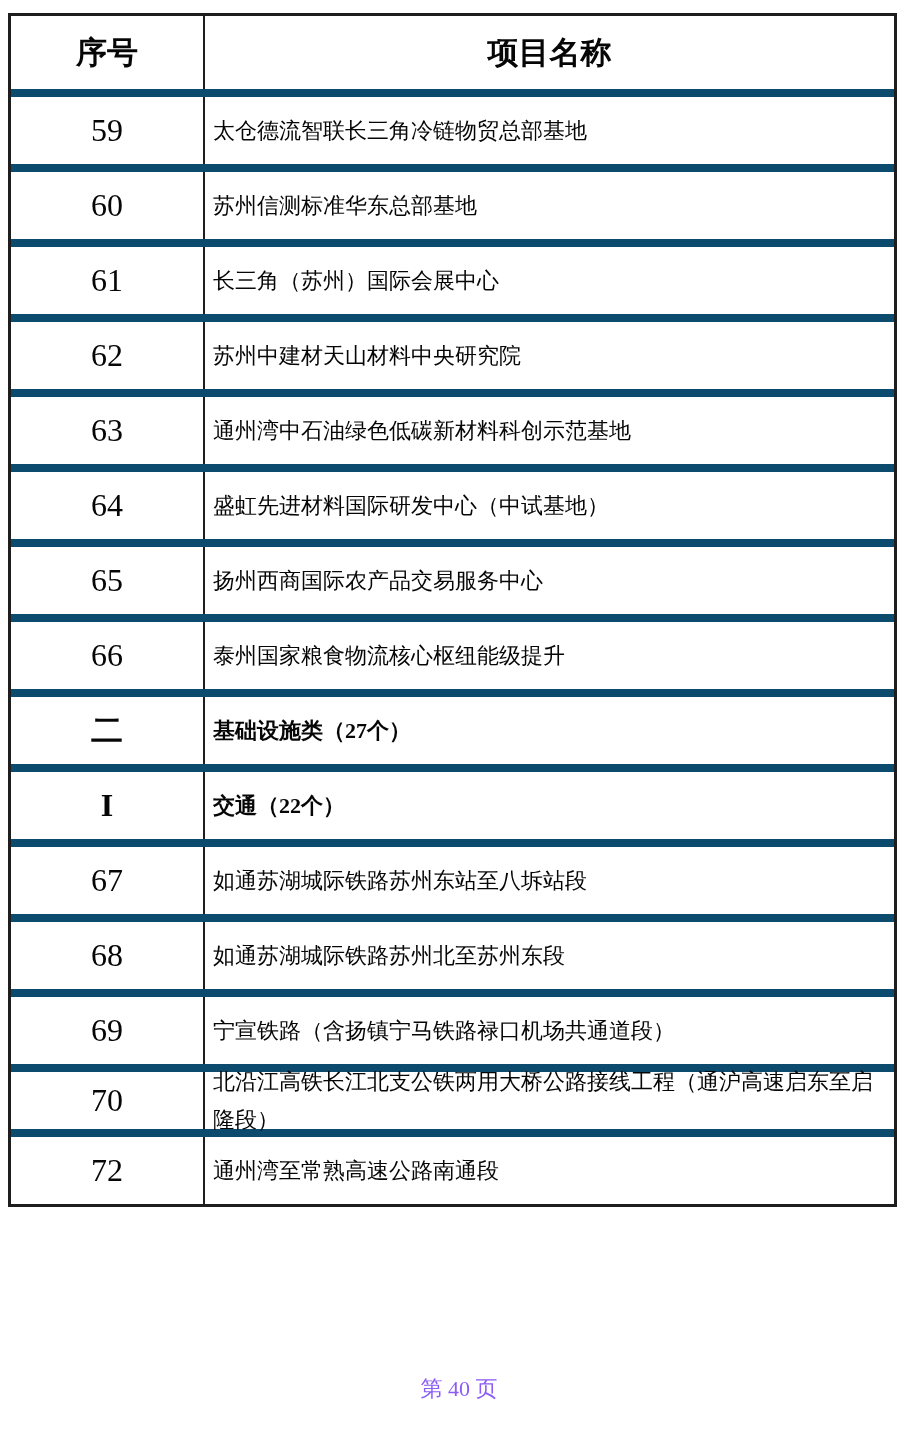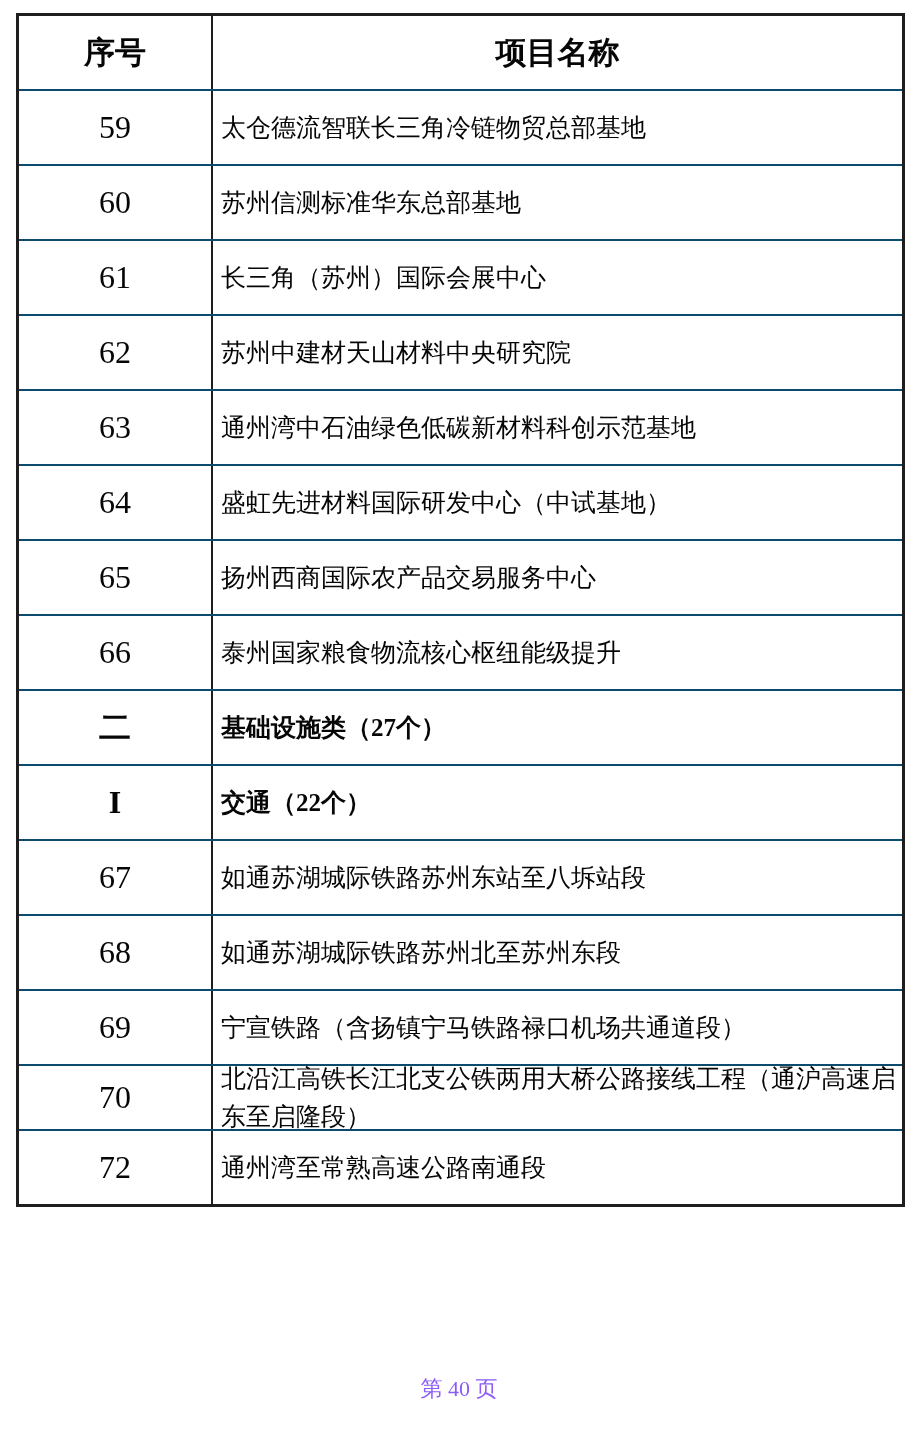--- a/index.html
+++ b/index.html
@@ -11,32 +11,32 @@
     position: relative;
     width: 918px;
     height: 1443px;
     background: #ffffff;
     color: #060606;
     font-family: "Liberation Serif", "DejaVu Serif", serif;
     overflow: hidden;
   }
   .doc-table {
     position: absolute;
-    left: 16px;
+    left: 8px;
     top: 13px;
     width: 889px;
     border: 3px solid #1e1e1e;
     box-sizing: border-box;
     background: #ffffff;
   }
   .t-row {
     display: flex;
     align-items: stretch;
     height: 75px;
-    border-top: 2px solid #0c4a6e;
+    border-top: 8px solid #0c4a6e;
     box-sizing: border-box;
   }
   .t-row.header {
     border-top: none;
     height: 73px;
   }
   .t-row.tall {
     height: 65px;
   }
   .cell-no {
@@ -47,21 +47,21 @@
     display: flex;
     align-items: center;
     justify-content: center;
     font-size: 32px;
   }
   .cell-name {
     flex: 1 1 auto;
     display: flex;
     align-items: center;
     padding: 0 6px 0 8px;
-    font-size: 25px;
+    font-size: 22px;
     line-height: 38px;
     box-sizing: border-box;
   }
   .t-row.header .cell-no,
   .t-row.header .cell-name {
     font-weight: bold;
     font-size: 31px;
     justify-content: center;
     padding: 0;
   }

